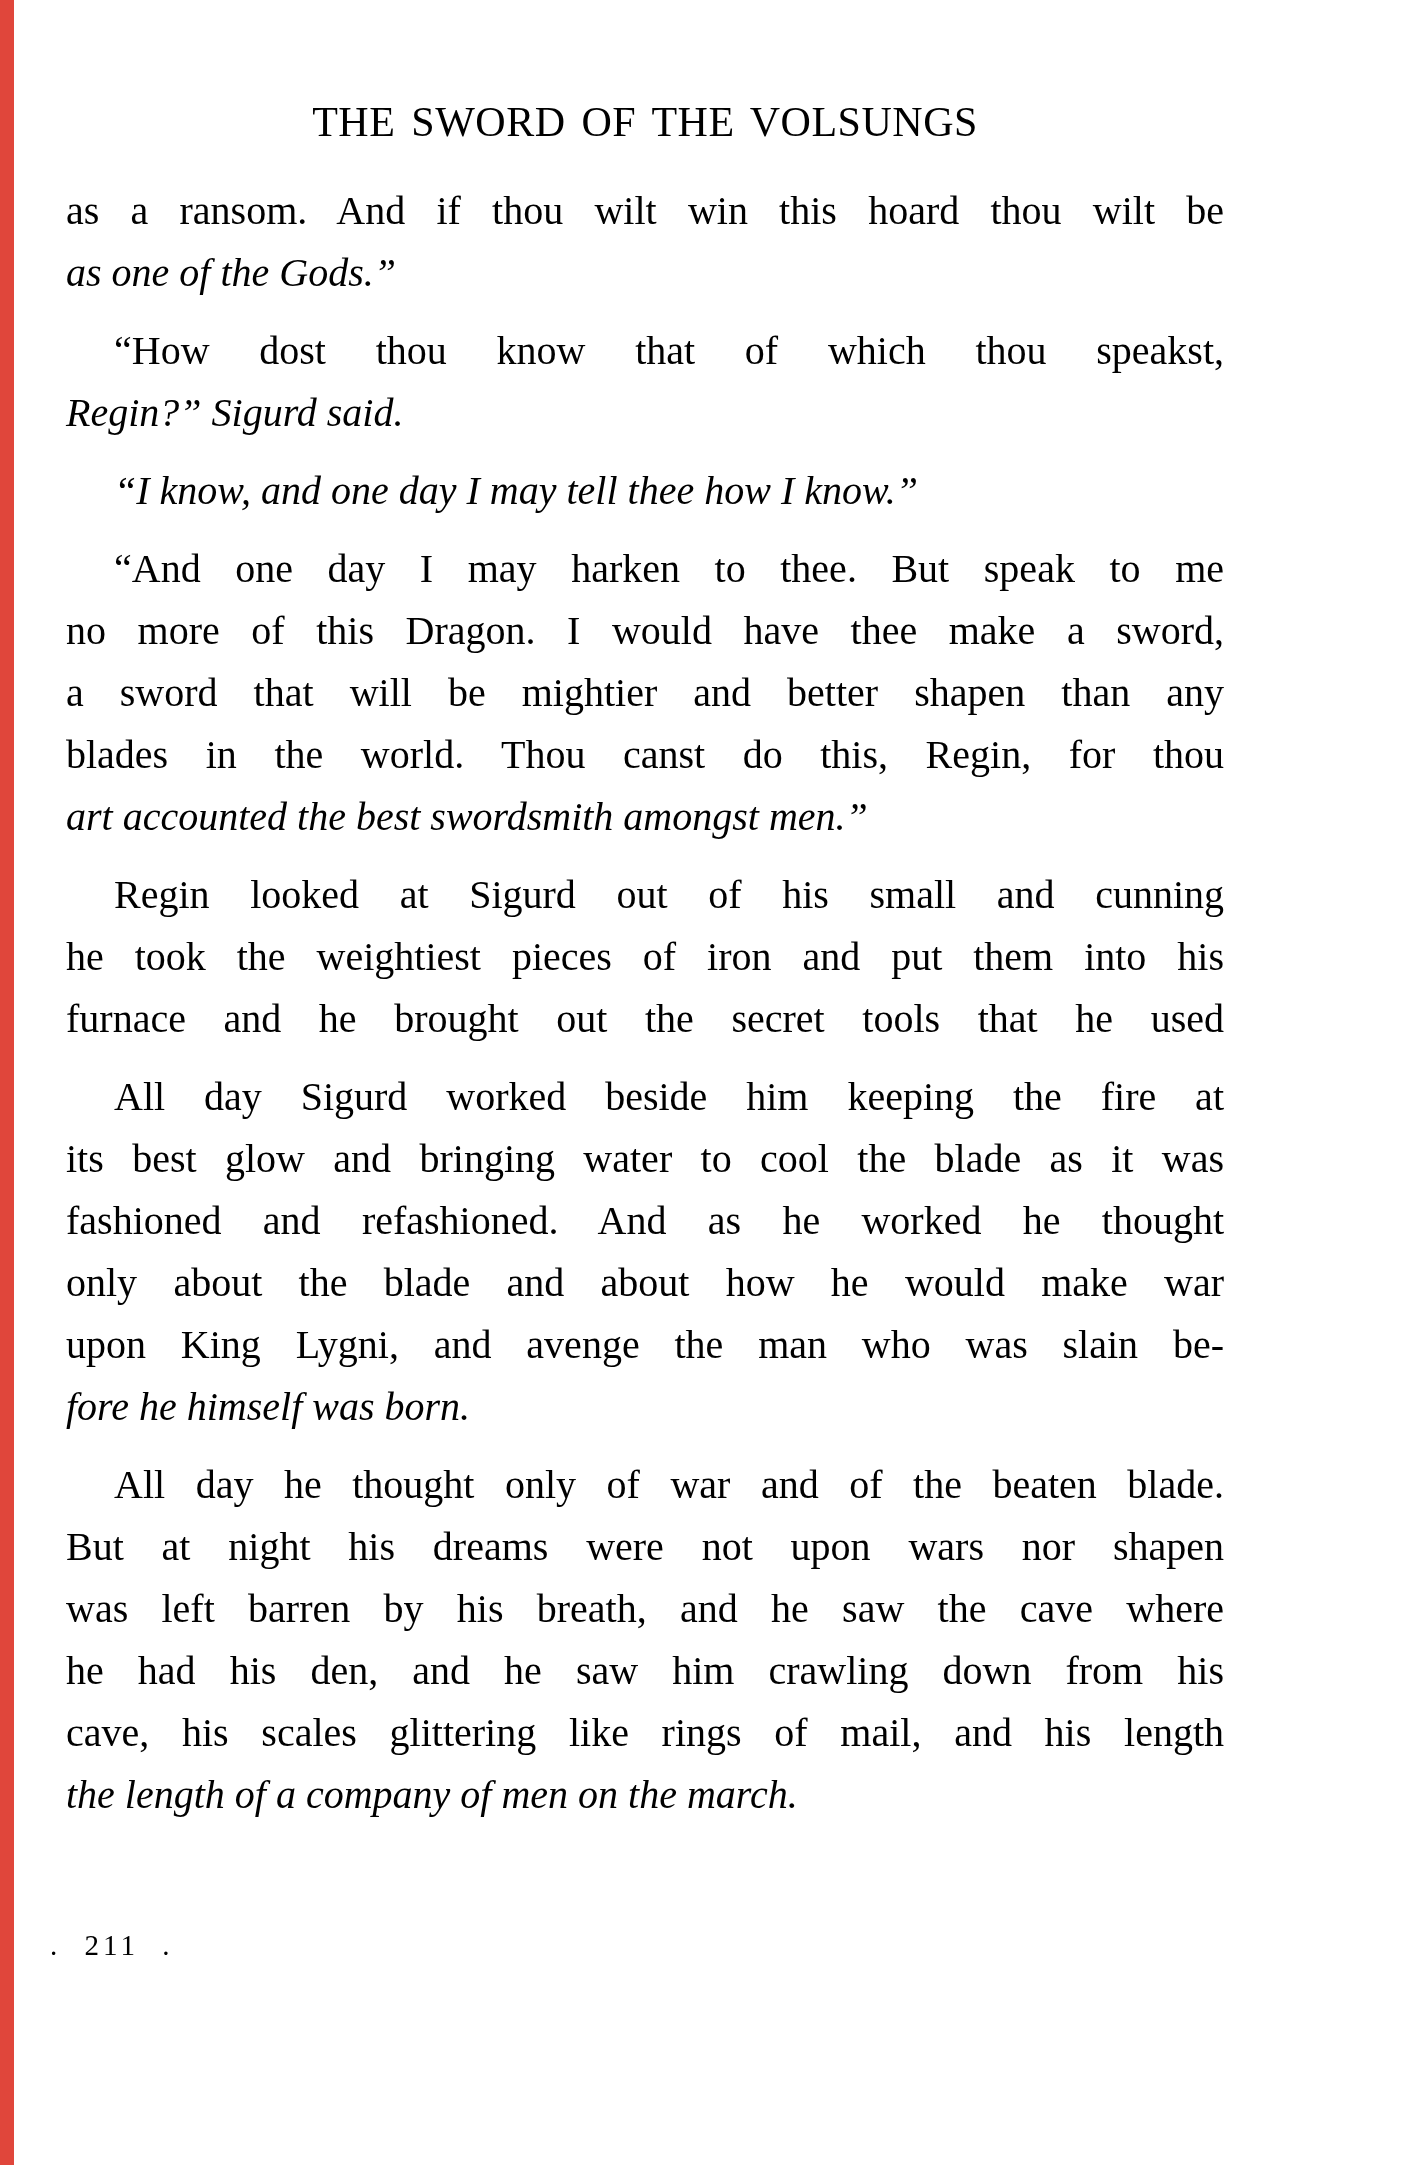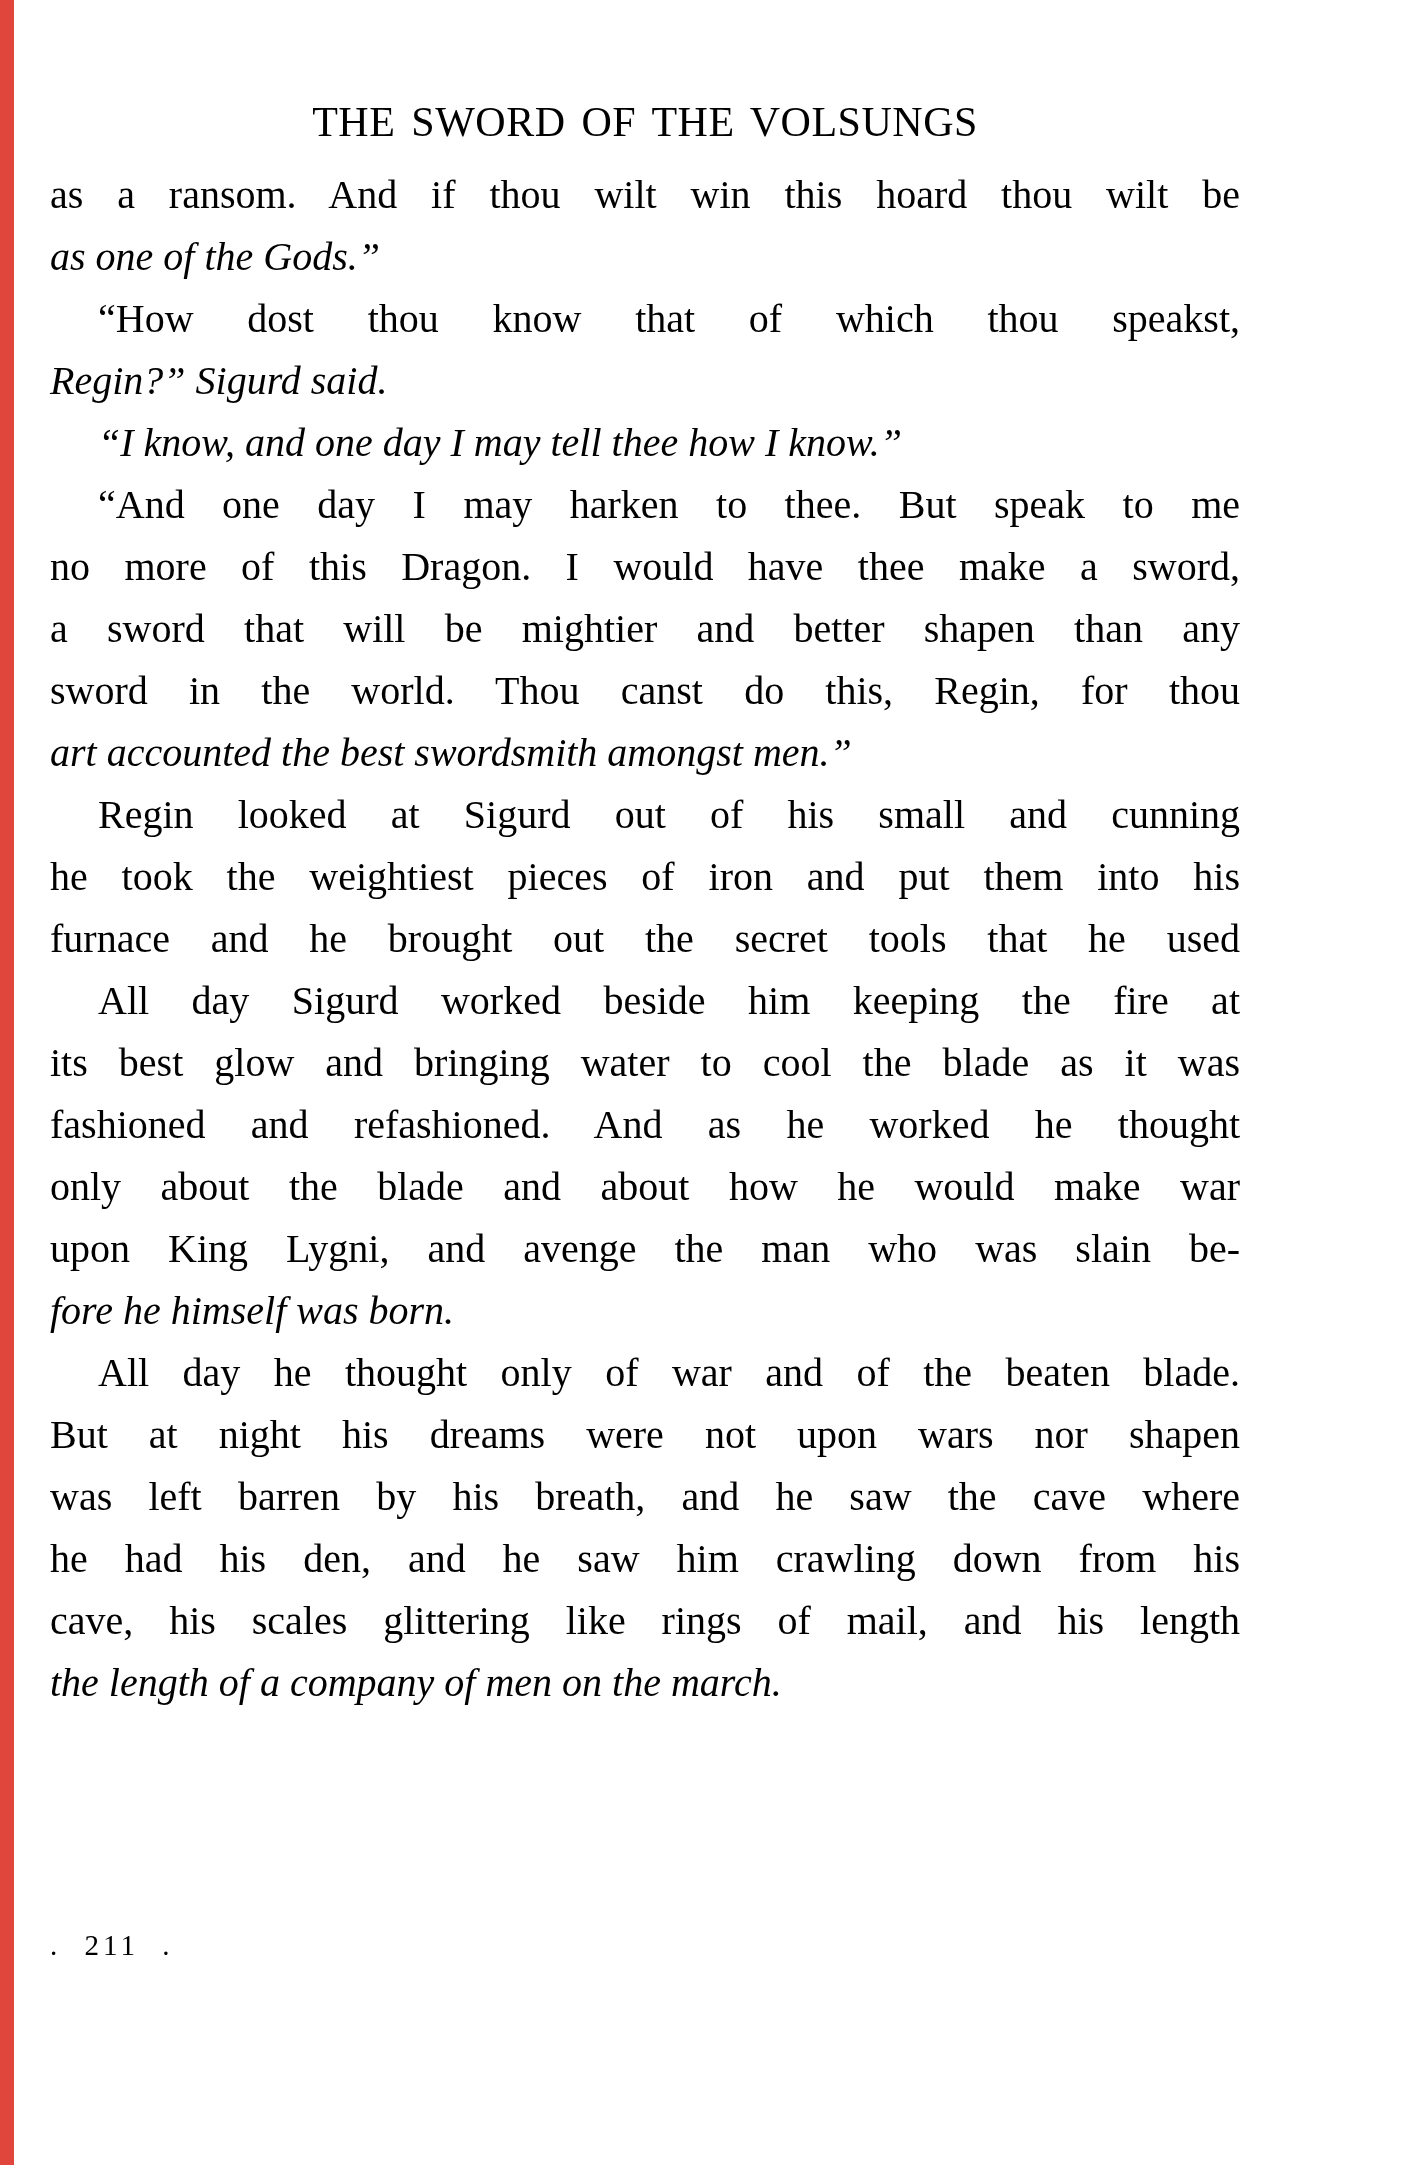--- a/index.html
+++ b/index.html
@@ -29,21 +29,21 @@
     word-spacing: 5px;
     white-space: nowrap;
   }
   .body-text {
     position: absolute;
     top: 164px;
     left: 50px;
     width: 1190px;
     font-size: 40px;
   }
-  .para { margin: 0; padding: 0; }
+  .para { margin: 16px; padding: 0; }
   .line {
     height: 62px;
     line-height: 62px;
     text-align: justify;
     text-align-last: justify;
   }
   .line.last { text-align-last: left; font-style: italic; }
   .line.first { text-indent: 48px; }
   .page-number {
     position: absolute;
@@ -78,21 +78,21 @@
     </div>
 
     <div class="para">
       <div class="line first last">“I know, and one day I may tell thee how I know.”</div>
     </div>
 
     <div class="para">
       <div class="line first">“And one day I may harken to thee. But speak to me</div>
       <div class="line">no more of this Dragon. I would have thee make a sword,</div>
       <div class="line">a sword that will be mightier and better shapen than any</div>
-      <div class="line">sword in the world. Thou canst do this, Regin, for thou</div>
+      <div class="line">blades in the world. Thou canst do this, Regin, for thou</div>
       <div class="line last">art accounted the best swordsmith amongst men.”</div>
     </div>
 
     <div class="para">
       <div class="line first">Regin looked at Sigurd out of his small and cunning</div>
       <div class="line">he took the weightiest pieces of iron and put them into his</div>
       <div class="line">furnace and he brought out the secret tools that he used</div>
     </div>
 
     <div class="para">

